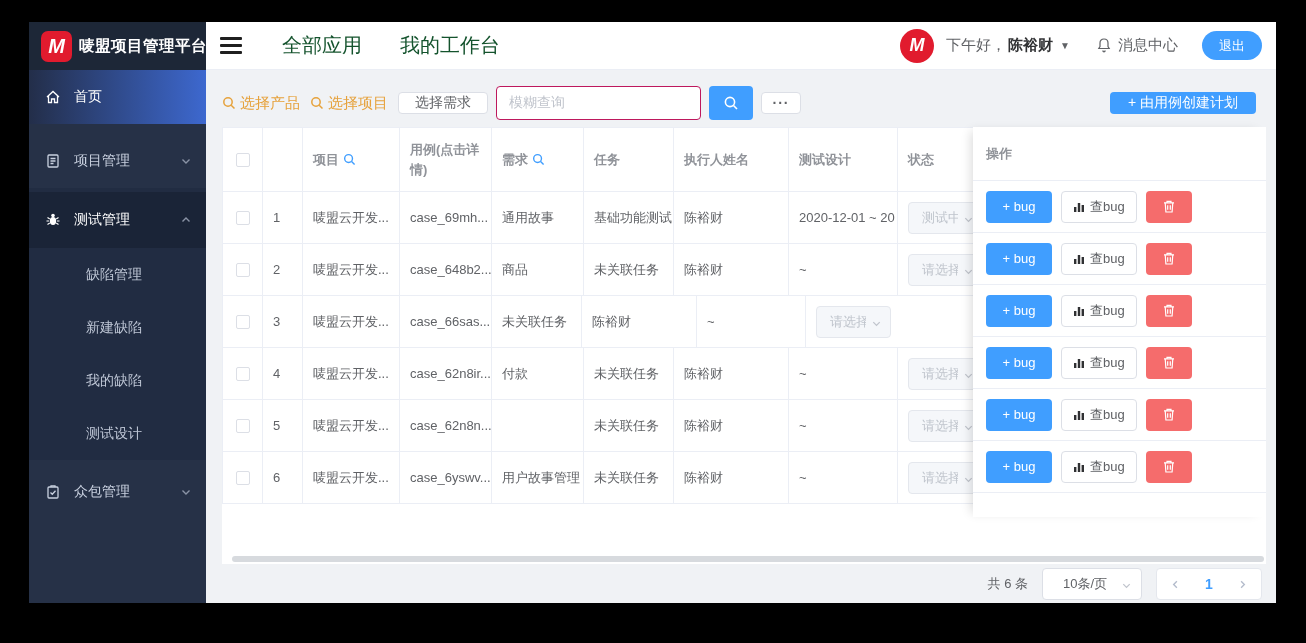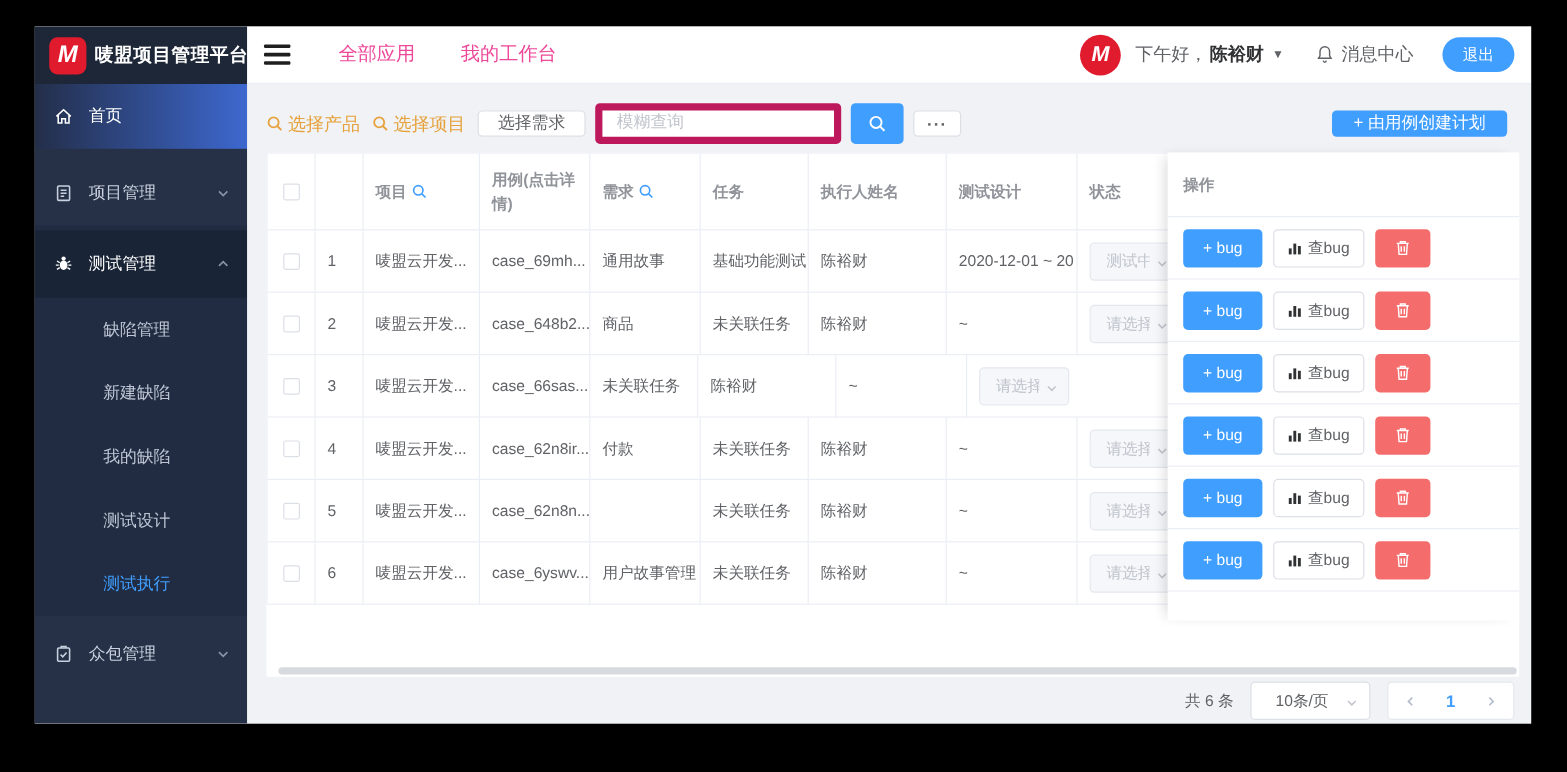--- a/index.html
+++ b/index.html
@@ -22,38 +22,38 @@
   .s-sub.active { color:#409EFF; }
   .s-item.crowd { margin-top:4px; height:56px; }
   .s-item.clipped { margin-top:20px; }
   .sidebar svg { flex:none; }
 
   
   .rightcol { flex:1; display:flex; flex-direction:column; min-width:0; }
   .topbar { height:48px; flex:none; background:#fff; border-bottom:1px solid #ebeef5; display:flex; align-items:center; padding:0 14px; }
   .burger { width:22px; display:flex; flex-direction:column; gap:4px; cursor:pointer; margin-right:40px; }
   .burger i { display:block; height:3px; background:#1f1f1f; border-radius:1px; }
-  .tb-menu { font-size:16px; color:#ec4899; margin-right:38px; cursor:pointer; }
+  .tb-menu { font-size:20px; color:#14532d; margin-right:38px; cursor:pointer; }
   .tb-right { margin-left:auto; display:flex; align-items:center; }
   .avatar { width:34px; height:34px; border-radius:50%; background:#e11b2e; color:#fff; font-weight:bold; font-style:italic; font-size:18px; display:flex; align-items:center; justify-content:center; }
   .greet { font-size:15px; color:#606266; margin-left:12px; display:flex; align-items:center; cursor:pointer; }
   .greet b { color:#303133; margin-left:2px; }
   .caret { font-size:10px; color:#606266; margin-left:7px; }
   .msg { display:flex; align-items:center; font-size:15px; color:#606266; margin-left:26px; cursor:pointer; }
   .msg .lbl { margin-left:6px; }
   .logout-btn { margin-left:24px; height:29px; padding:0 17px; border-radius:15px; background:#409EFF; color:#fff; font-size:13px; border:none; display:flex; align-items:center; cursor:pointer; }
 
   
   .content { flex:1; background:#f0f2f5; padding:16px 10px 0 16px; position:relative; min-height:0; display:flex; flex-direction:column; }
   .toolbar { height:34px; flex:none; display:flex; align-items:center; }
   .o-link { display:flex; align-items:center; color:#E6A23C; font-size:15px; cursor:pointer; margin-right:10px; }
   .o-link .lbl { margin-left:4px; }
   .btn { height:22px; border-radius:4px; border:1px solid #dcdfe6; background:#fff; color:#606266; font-size:14px; display:flex; align-items:center; justify-content:center; cursor:pointer; }
   .btn-demand { padding:0 16px; margin-right:8px; }
-  .inp { width:205px; height:34px; border:6px solid #be185d; border-radius:4px; background:#fff; padding:0 12px; font-size:14px; color:#606266; font-family:Liberation Serif, serif; }
+  .inp { width:205px; height:34px; border:1px solid #be185d; border-radius:4px; background:#fff; padding:0 12px; font-size:14px; color:#606266; font-family:Liberation Serif, serif; }
   .inp::placeholder { color:#c0c4cc; }
   .btn-search { width:44px; height:34px; margin-left:8px; background:#409EFF; border:none; border-radius:4px; display:flex; align-items:center; justify-content:center; cursor:pointer; }
   .btn-more { width:40px; margin-left:8px; font-weight:bold; letter-spacing:1px; }
   .tb-spacer { flex:1; }
   .btn-primary { background:#409EFF; border:none; color:#fff; padding:0 18px; margin-right:10px; }
   .btn-batch { padding:0 15px; }
 
   
   .table-wrap { margin-top:7px; height:437px; flex:none; background:#fff; position:relative; font-size:13px; }
   .t-grid { border-left:1px solid #ebeef5; border-top:1px solid #ebeef5; }
@@ -138,21 +138,20 @@
         <span class="chev">
             <svg width="12" height="12" viewBox="0 0 12 12" fill="none" stroke="currentColor" stroke-width="1.4">
               <path d="M2.5 7.5 L6 4 L9.5 7.5"></path>
             </svg>
           </span>
       </div>
       <div class="s-sub">缺陷管理</div>
       <div class="s-sub">新建缺陷</div>
       <div class="s-sub">我的缺陷</div>
       <div class="s-sub">测试设计</div>
-      <div class="s-sub active">测试执行</div>
     </div>
 
     <div class="s-item crowd">
       <svg width="16" height="16" viewBox="0 0 16 16" fill="none" stroke="currentColor" stroke-width="1.3">
           <rect x="3" y="3" width="10" height="11" rx="1"></rect>
           <path d="M6 3 V1.8 H10 V3"></path>
           <path d="M5.5 8.5 L7.3 10.3 L10.5 6.8"></path>
         </svg>
       <span class="lbl">众包管理</span>
       <span class="chev">

